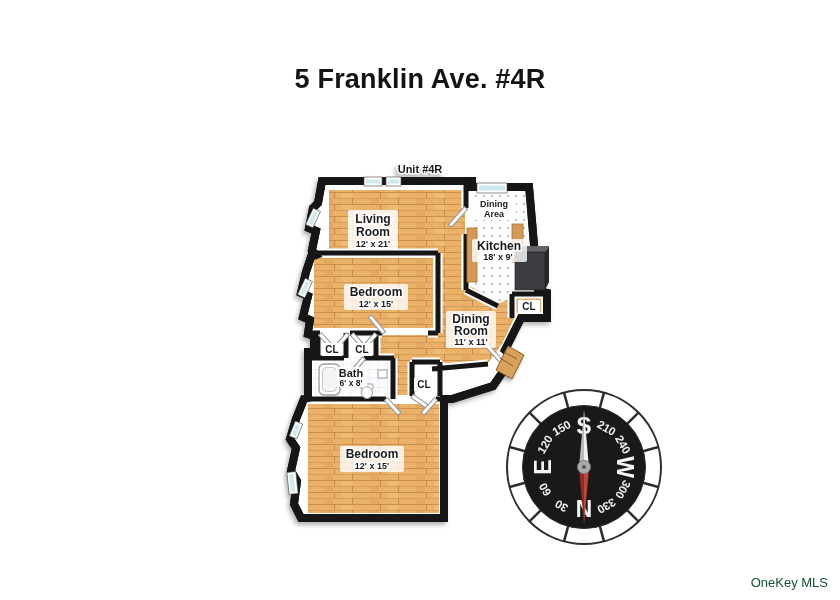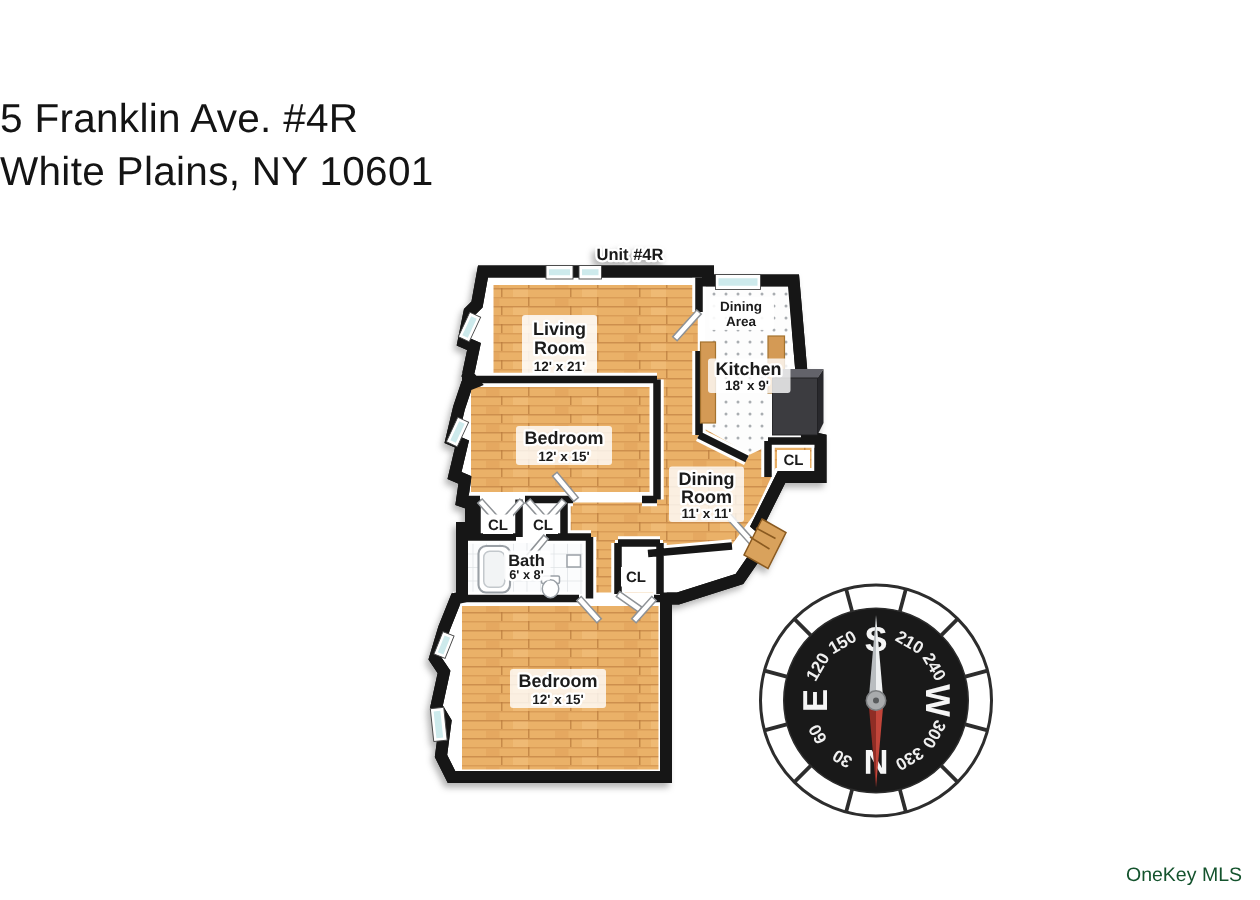--- a/index.html
+++ b/index.html
@@ -1,39 +1,38 @@
 <!DOCTYPE html>
 <html><head>
 <meta charset="utf-8">
 <style>
   html,body{margin:0;padding:0;background:#ffffff;}
   .stage{position:relative;width:840px;height:600px;background:#ffffff;overflow:hidden;
          font-family:"Liberation Sans",sans-serif;}
-  .title{position:absolute;top:62px;left:0;width:840px;
-         font-size:27px;font-weight:400;color:#141414;line-height:35px;letter-spacing:.2px;}
+  .title{position:absolute;top:62px;left:0;width:840px;text-align:center;
+         font-size:27px;font-weight:700;color:#141414;line-height:35px;letter-spacing:.2px;}
   .watermark{position:absolute;right:12px;bottom:10px;font-size:13px;color:#14532d;}
   svg{position:absolute;left:0;top:0;}
   .plan{filter:drop-shadow(-2px 3px 2px rgba(90,90,90,.45));}
   .lbl{font-weight:700;fill:#1b1b1b;text-anchor:middle;
        paint-order:stroke;stroke:#ffffff;stroke-width:3px;stroke-linejoin:round;}
   .s12{font-size:12px}.s11{font-size:11px}.s10{font-size:10px}.s9{font-size:9px}.s8{font-size:8.5px}
   .cLet{font-size:23px;font-weight:700;fill:#f5f5f5;text-anchor:middle;}
   .cNum{font-size:11.5px;font-weight:700;fill:#f0f0f0;text-anchor:middle;}
   .leaf{fill:#ffffff;stroke:#8e9296;stroke-width:1;}
   .winW{fill:#ffffff;stroke:#444;stroke-width:.6;}
   .winG{fill:#cdeaec;}
 </style>
 </head>
 <body>
 
 <div class="stage">
 
   <div class="title">
     <div>5 Franklin Ave. #4R</div>
-    <div>White Plains, NY 10601</div>
   </div>
 
   <svg width="840" height="600" viewBox="0 0 840 600">
     <defs>
       <pattern id="wood" patternUnits="userSpaceOnUse" width="46" height="12">
         <rect width="46" height="12" fill="#eab168"></rect>
         <rect width="46" height="1" y="0" fill="#cd8f4d"></rect>
         <rect width="46" height="1" y="6" fill="#d79a55" opacity="0.85"></rect>
         <rect width="1" height="6" x="12" y="0" fill="#b87a3c" opacity="0.7"></rect>
         <rect width="1" height="6" x="30" y="6" fill="#b87a3c" opacity="0.7"></rect>

